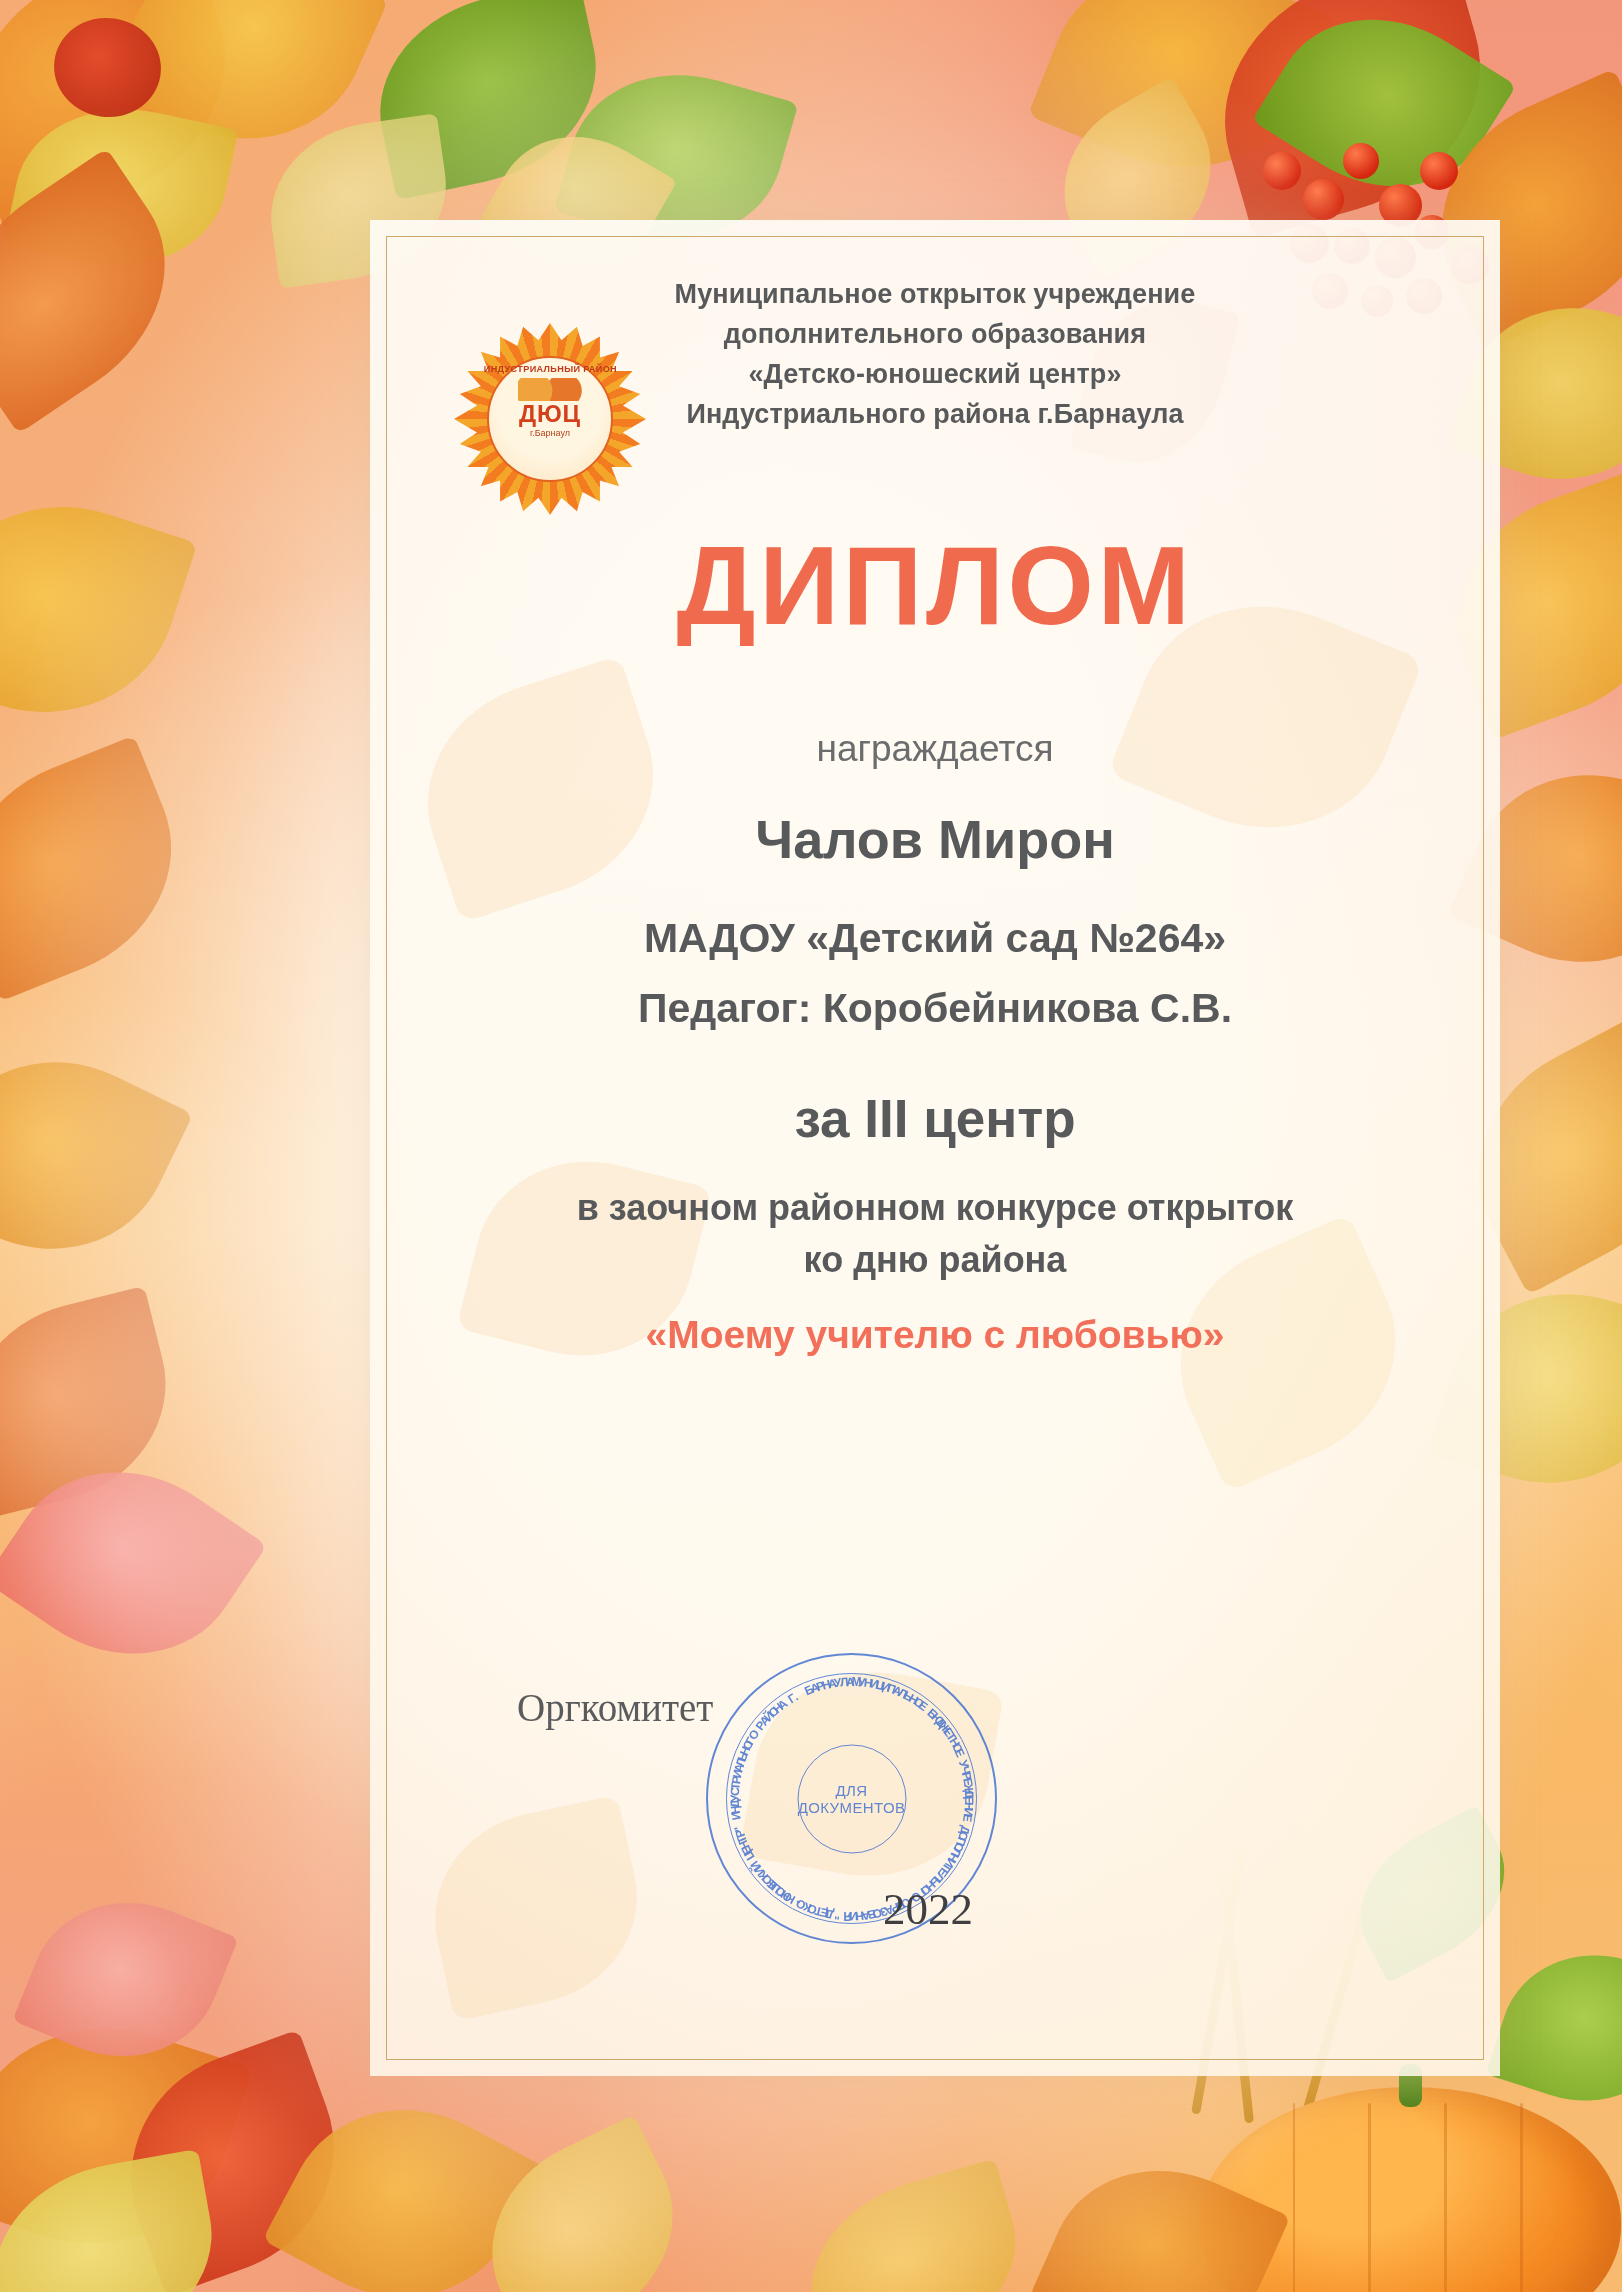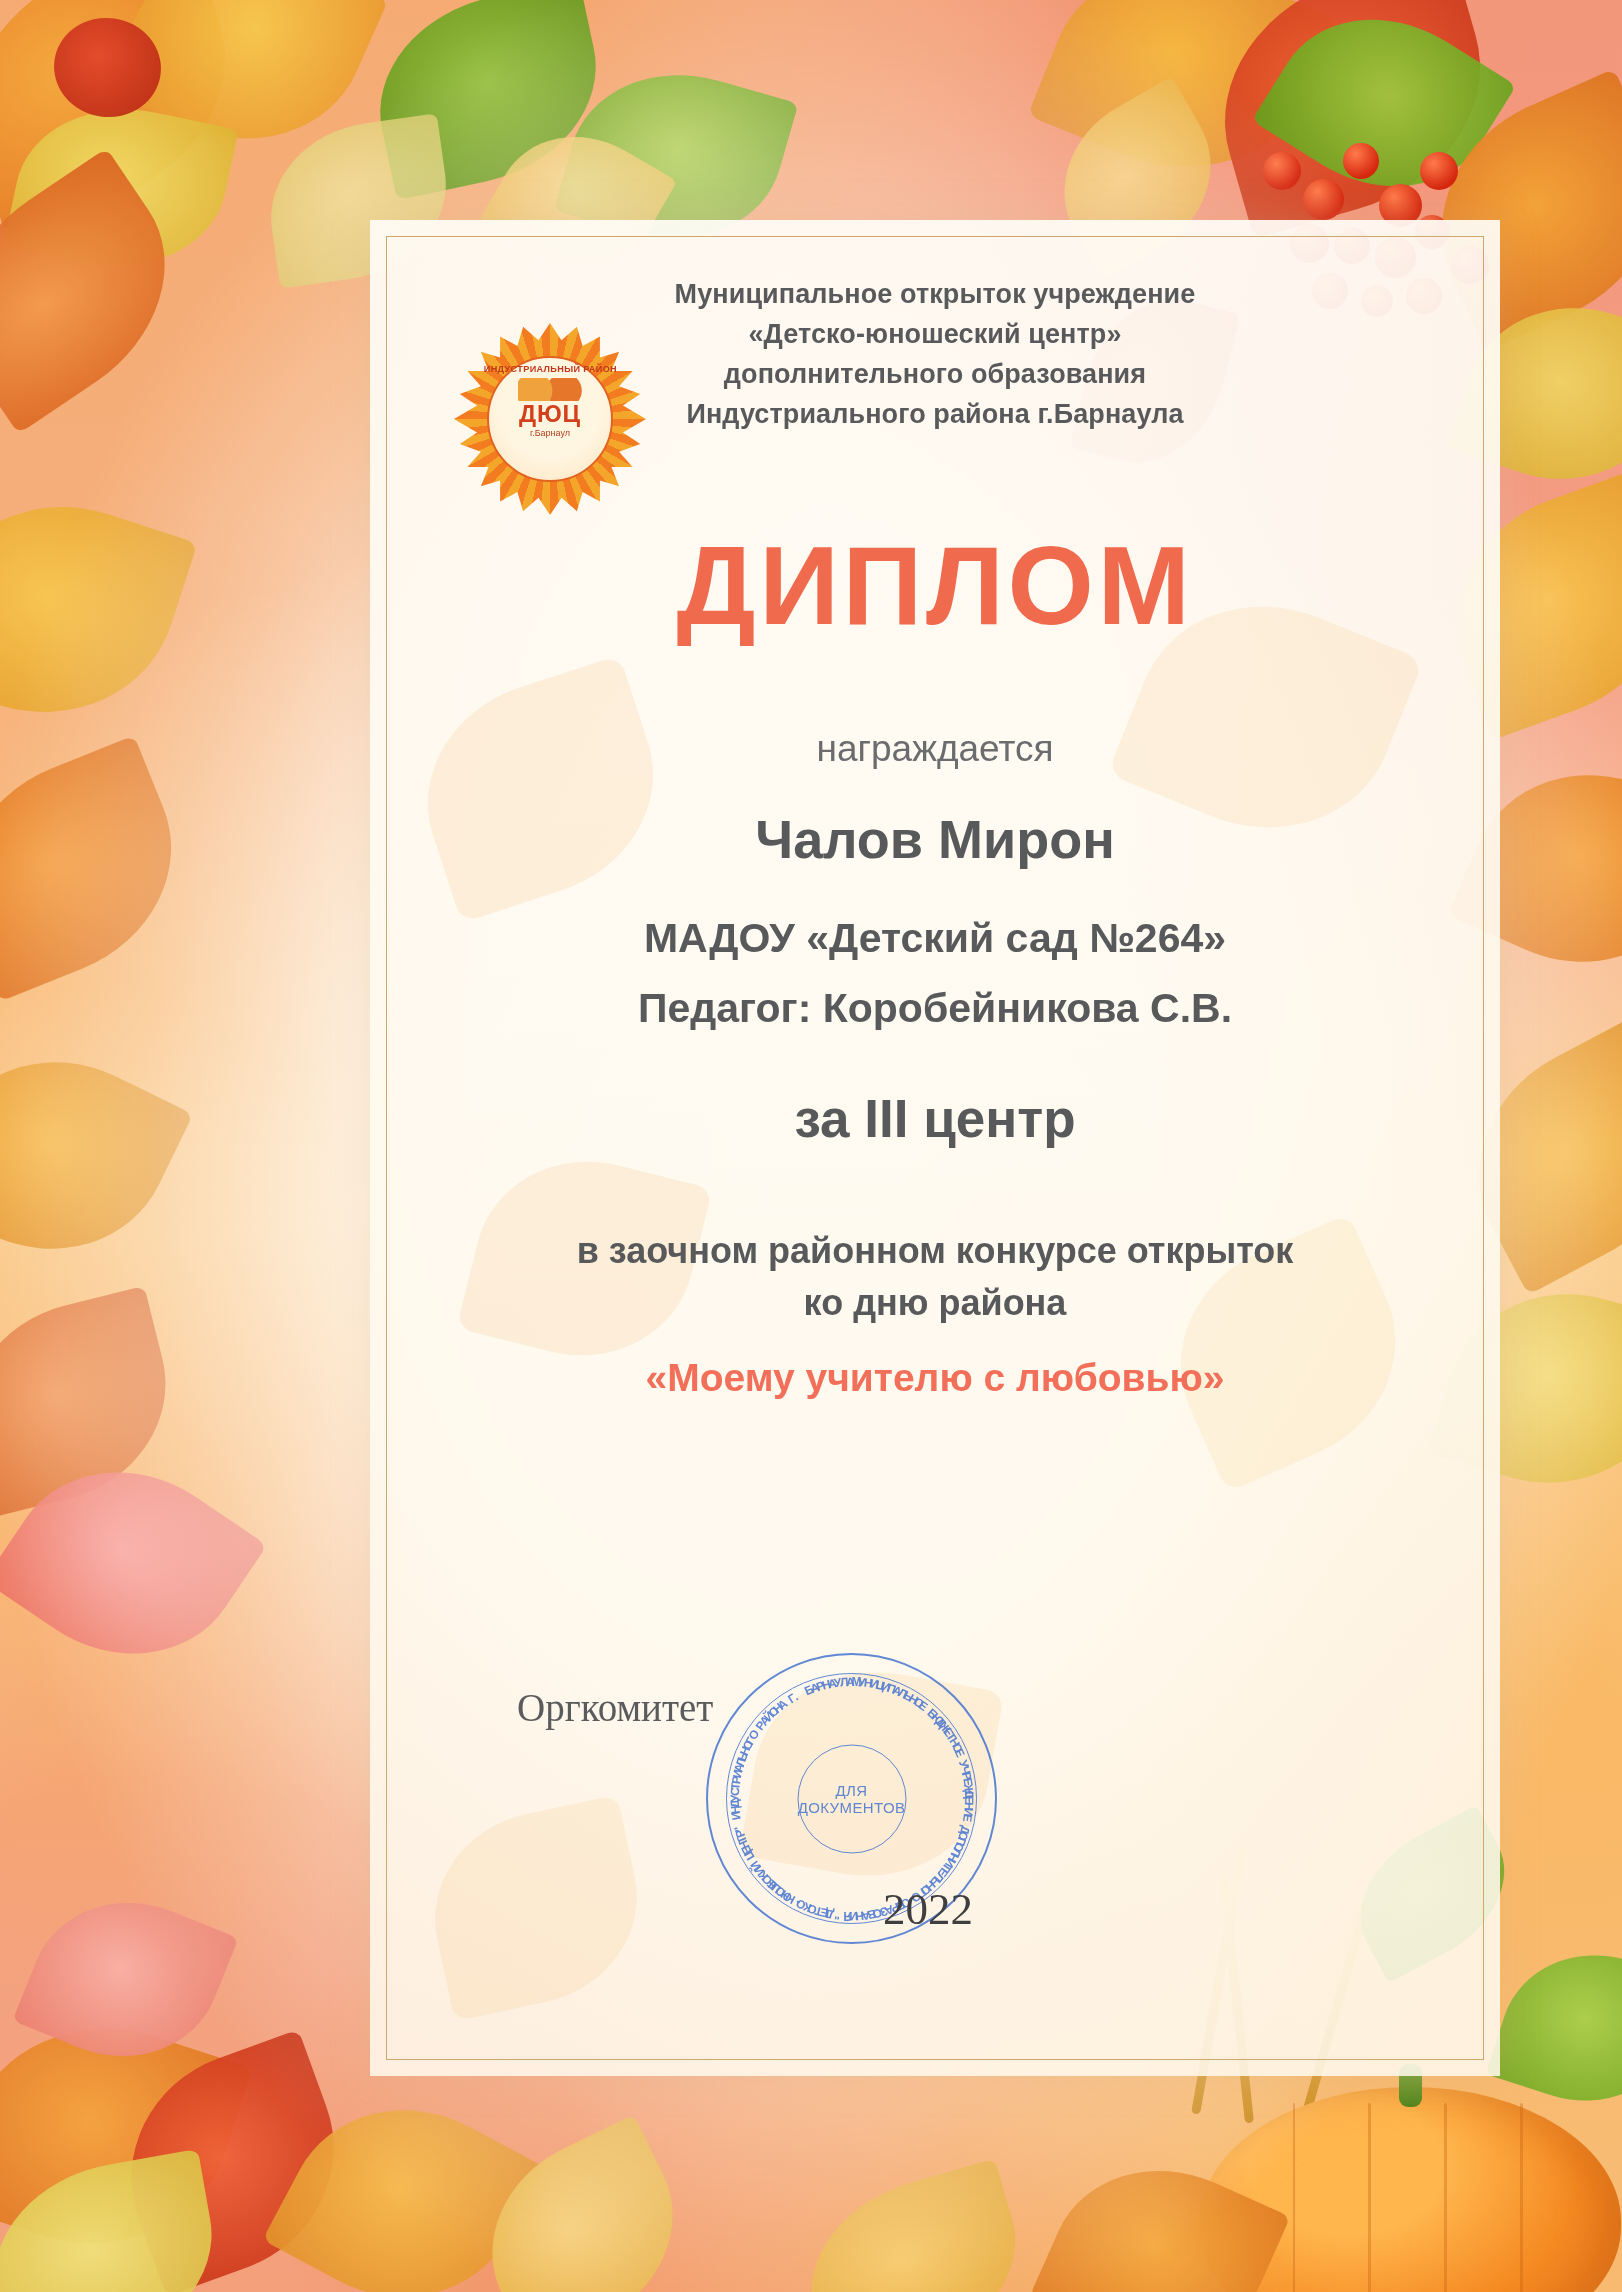--- a/index.html
+++ b/index.html
@@ -239,21 +239,21 @@
     font-weight: bold;
     color: #58595b;
   }
   .place {
     margin-top: 56px;
     font-size: 53px;
     font-weight: bold;
     color: #58595b;
   }
   .contest {
-    margin-top: 76px;
+    margin-top: 33px;
     font-size: 36px;
     font-weight: bold;
     color: #58595b;
     line-height: 1.45;
   }
   .contest-name {
     margin-top: 27px;
     font-size: 39px;
     font-weight: bold;
     color: #f2705a;
@@ -433,22 +433,22 @@
           <div class="core">
             <div class="arc-top">ИНДУСТРИАЛЬНЫЙ РАЙОН</div>
             <div class="mascots"></div>
             <div class="dyuc">ДЮЦ</div>
             <div class="city">г.Барнаул</div>
           </div>
         </div>
 
         <div class="org">
           <div>Муниципальное открыток учреждение</div>
+          <div>дополнительного образования</div>
           <div>«Детско-юношеский центр»</div>
-          <div>дополнительного образования</div>
           <div>Индустриального района г.Барнаула</div>
         </div>
       </div>
 
       <div class="title">ДИПЛОМ</div>
 
       <div class="awarded">награждается</div>
       <div class="laureate">Чалов Мирон</div>
       <div class="org2">МАДОУ  «Детский сад №264»</div>
       <div class="teacher">Педагог:  Коробейникова С.В.</div>

